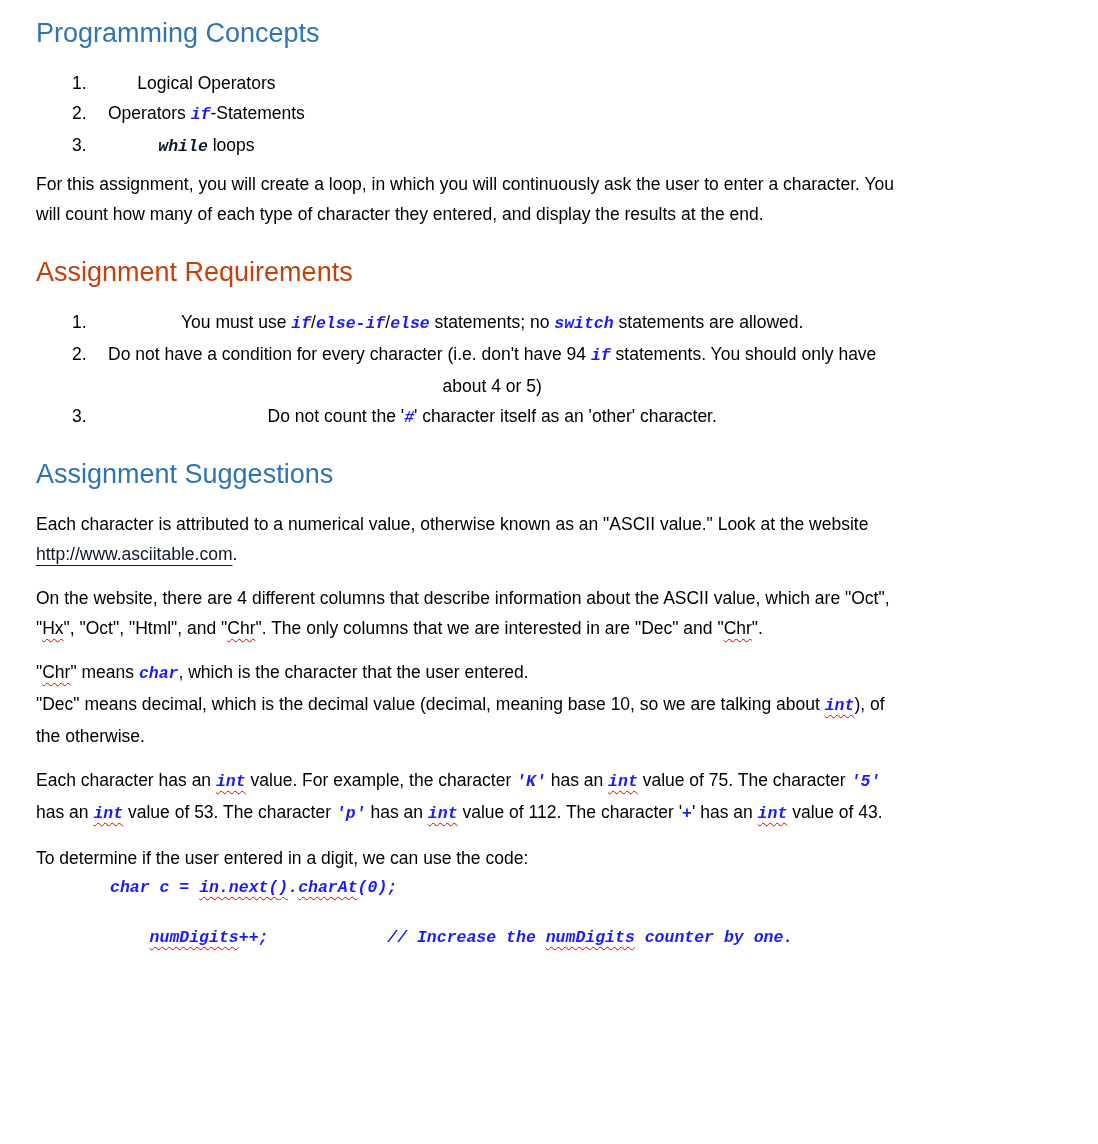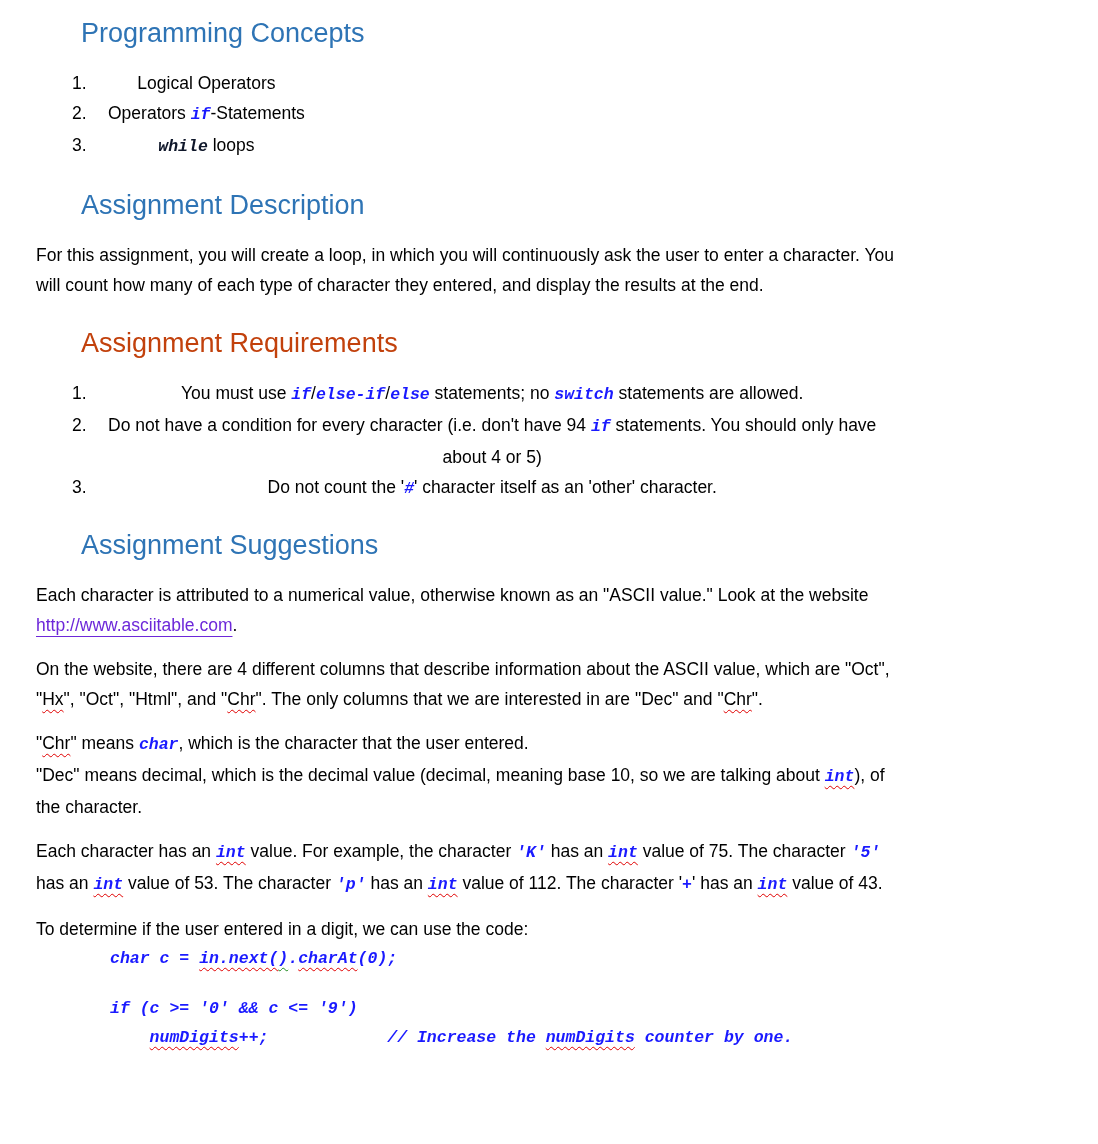--- a/index.html
+++ b/index.html
@@ -12,21 +12,21 @@
   .para{margin:0;}
   .line{line-height:30px;white-space:pre-wrap;}
   .olist{margin:0;}
   .li{display:flex;line-height:30px;}
   .num{display:inline-block;margin-left:36px;width:36px;flex:0 0 36px;}
   .li-body{flex:1;text-align:center;}
   .mt-h{margin-top:28px;}
   .mt-h2{margin-top:26px;}
   .mt-p{margin-top:7px;}
   .mt-para{margin-top:14px;}
-  .hb{margin-bottom:12px;margin-left:45px;}
+  .hb{margin-bottom:12px;}
   
   .seg-t{color:#000;}
   .seg-c{font-family:"Liberation Mono",monospace;font-weight:700;
          color:#1a1aff;font-size:16.5px;font-style:italic;}
   .seg-sq{text-decoration:underline;text-decoration-style:wavy;
           text-decoration-color:#e00000;text-decoration-thickness:1px;
           text-underline-offset:4px;text-decoration-skip-ink:none;}
   .seg-gsq{text-decoration:underline;text-decoration-style:wavy;
            text-decoration-color:#1e8a1e;text-decoration-thickness:1px;
            text-underline-offset:4px;text-decoration-skip-ink:none;}
@@ -55,21 +55,20 @@
           <div class="line"><span class="seg-t">Operators </span><span class="seg-c" style="color: rgb(26, 26, 255);">if</span><span class="seg-t">-Statements</span></div>
         </div>
       </div>
       <div class="li">
         <span class="num">3.</span>
         <div class="li-body">
           <div class="line"><span class="seg-c" style="color: #0f172a;">while</span><span class="seg-t"> loops</span></div>
         </div>
       </div>
     </div>
-    <h2 class="heading hb mt-h" style="color: rgb(46, 116, 181);">Assignment Description</h2>
     <div class="para mt-p">
       <div class="line"><span class="seg-t">For this assignment, you will create a loop, in which you will continuously ask the user to enter a character. You</span></div>
       <div class="line"><span class="seg-t">will count how many of each type of character they entered, and display the results at the end.</span></div>
     </div>
     <h2 class="heading hb mt-h" style="color: #c2410c;">Assignment Requirements</h2>
     <div class="olist mt-p">
       <div class="li">
         <span class="num">1.</span>
         <div class="li-body">
           <div class="line"><span class="seg-t">You must use </span><span class="seg-c" style="color: rgb(26, 26, 255);">if</span><span class="seg-t">/</span><span class="seg-c" style="color: rgb(26, 26, 255);">else-if</span><span class="seg-t">/</span><span class="seg-c" style="color: rgb(26, 26, 255);">else</span><span class="seg-t"> statements; no </span><span class="seg-c" style="color: rgb(26, 26, 255);">switch</span><span class="seg-t"> statements are allowed.</span></div>
@@ -85,37 +84,36 @@
       <div class="li">
         <span class="num">3.</span>
         <div class="li-body">
           <div class="line"><span class="seg-t">Do not count the '</span><span class="seg-c" style="color: rgb(26, 26, 255);">#</span><span class="seg-t">' character itself as an 'other' character.</span></div>
         </div>
       </div>
     </div>
     <h2 class="heading hb mt-h2" style="color: rgb(46, 116, 181);">Assignment Suggestions</h2>
     <div class="para mt-p">
       <div class="line"><span class="seg-t">Each character is attributed to a numerical value, otherwise known as an "ASCII value." Look at the website</span></div>
-      <div class="line"><a class="seg-a" style="color: #6d28d9;">http://www.asciitable.com</a><span class="seg-t">.</span></div>
+      <div class="line"><a class="seg-a" style="color: #0f172a;">http://www.asciitable.com</a><span class="seg-t">.</span></div>
     </div>
     <div class="para mt-para">
       <div class="line"><span class="seg-t">On the website, there are 4 different columns that describe information about the ASCII value, which are "Oct",</span></div>
       <div class="line"><span class="seg-t">"</span><span class="seg-t seg-sq">Hx</span><span class="seg-t">", "Oct", "Html", and "</span><span class="seg-t seg-sq">Chr</span><span class="seg-t">". The only columns that we are interested in are "Dec" and "</span><span class="seg-t seg-sq">Chr</span><span class="seg-t">".</span></div>
     </div>
     <div class="para mt-para">
       <div class="line"><span class="seg-t">"</span><span class="seg-t seg-sq">Chr</span><span class="seg-t">" means </span><span class="seg-c" style="color: rgb(26, 26, 255);">char</span><span class="seg-t">, which is the character that the user entered.</span></div>
       <div class="line"><span class="seg-t">"Dec" means decimal, which is the decimal value (decimal, meaning base 10, so we are talking about </span><span class="seg-c seg-sq" style="color: rgb(26, 26, 255);">int</span><span class="seg-t">), of</span></div>
-      <div class="line"><span class="seg-t">the character.</span></div>
+      <div class="line"><span class="seg-t">the otherwise.</span></div>
     </div>
     <div class="para mt-para">
       <div class="line"><span class="seg-t">Each character has an </span><span class="seg-c seg-sq" style="color: rgb(26, 26, 255);">int</span><span class="seg-t"> value. For example, the character </span><span class="seg-c" style="color: rgb(26, 26, 255);">'K'</span><span class="seg-t"> has an </span><span class="seg-c seg-sq" style="color: rgb(26, 26, 255);">int</span><span class="seg-t"> value of 75. The character </span><span class="seg-c" style="color: rgb(26, 26, 255);">'5'</span></div>
       <div class="line"><span class="seg-t">has an </span><span class="seg-c seg-sq" style="color: rgb(26, 26, 255);">int</span><span class="seg-t"> value of 53. The character </span><span class="seg-c" style="color: rgb(26, 26, 255);">'p'</span><span class="seg-t"> has an </span><span class="seg-c seg-sq" style="color: rgb(26, 26, 255);">int</span><span class="seg-t"> value of 112. The character '</span><span class="seg-c" style="color: rgb(26, 26, 255);">+</span><span class="seg-t">' has an </span><span class="seg-c seg-sq" style="color: rgb(26, 26, 255);">int</span><span class="seg-t"> value of 43.</span></div>
     </div>
     <div class="para mt-para">
       <div class="line"><span class="seg-t">To determine if the user entered in a digit, we can use the code:</span></div>
     </div>
     <div class="codeblock">
       <div class="code-line"><span class="seg-c" style="color: rgb(26, 26, 255);">char c = </span><span class="seg-c seg-sq" style="color: rgb(26, 26, 255);">in.next(</span><span class="seg-c seg-gsq" style="color: rgb(26, 26, 255);">)</span><span class="seg-c" style="color: rgb(26, 26, 255);">.</span><span class="seg-c seg-sq" style="color: rgb(26, 26, 255);">charAt</span><span class="seg-c" style="color: rgb(26, 26, 255);">(0);</span></div>
       <div class="code-line blank"></div>
-      <div class="code-line"><span class="seg-c" style="color: rgb(26, 26, 255);">if (c &gt;= '0' &amp;&amp; c &lt;= '9')</span></div>
       <div class="code-line"><span class="seg-c" style="color: rgb(26, 26, 255);">    </span><span class="seg-c seg-sq" style="color: rgb(26, 26, 255);">numDigits</span><span class="seg-c" style="color: rgb(26, 26, 255);">++;            // Increase the </span><span class="seg-c seg-sq" style="color: rgb(26, 26, 255);">numDigits</span><span class="seg-c" style="color: rgb(26, 26, 255);"> counter by one.</span></div>
     </div>
   </main>
 
 </body></html>

